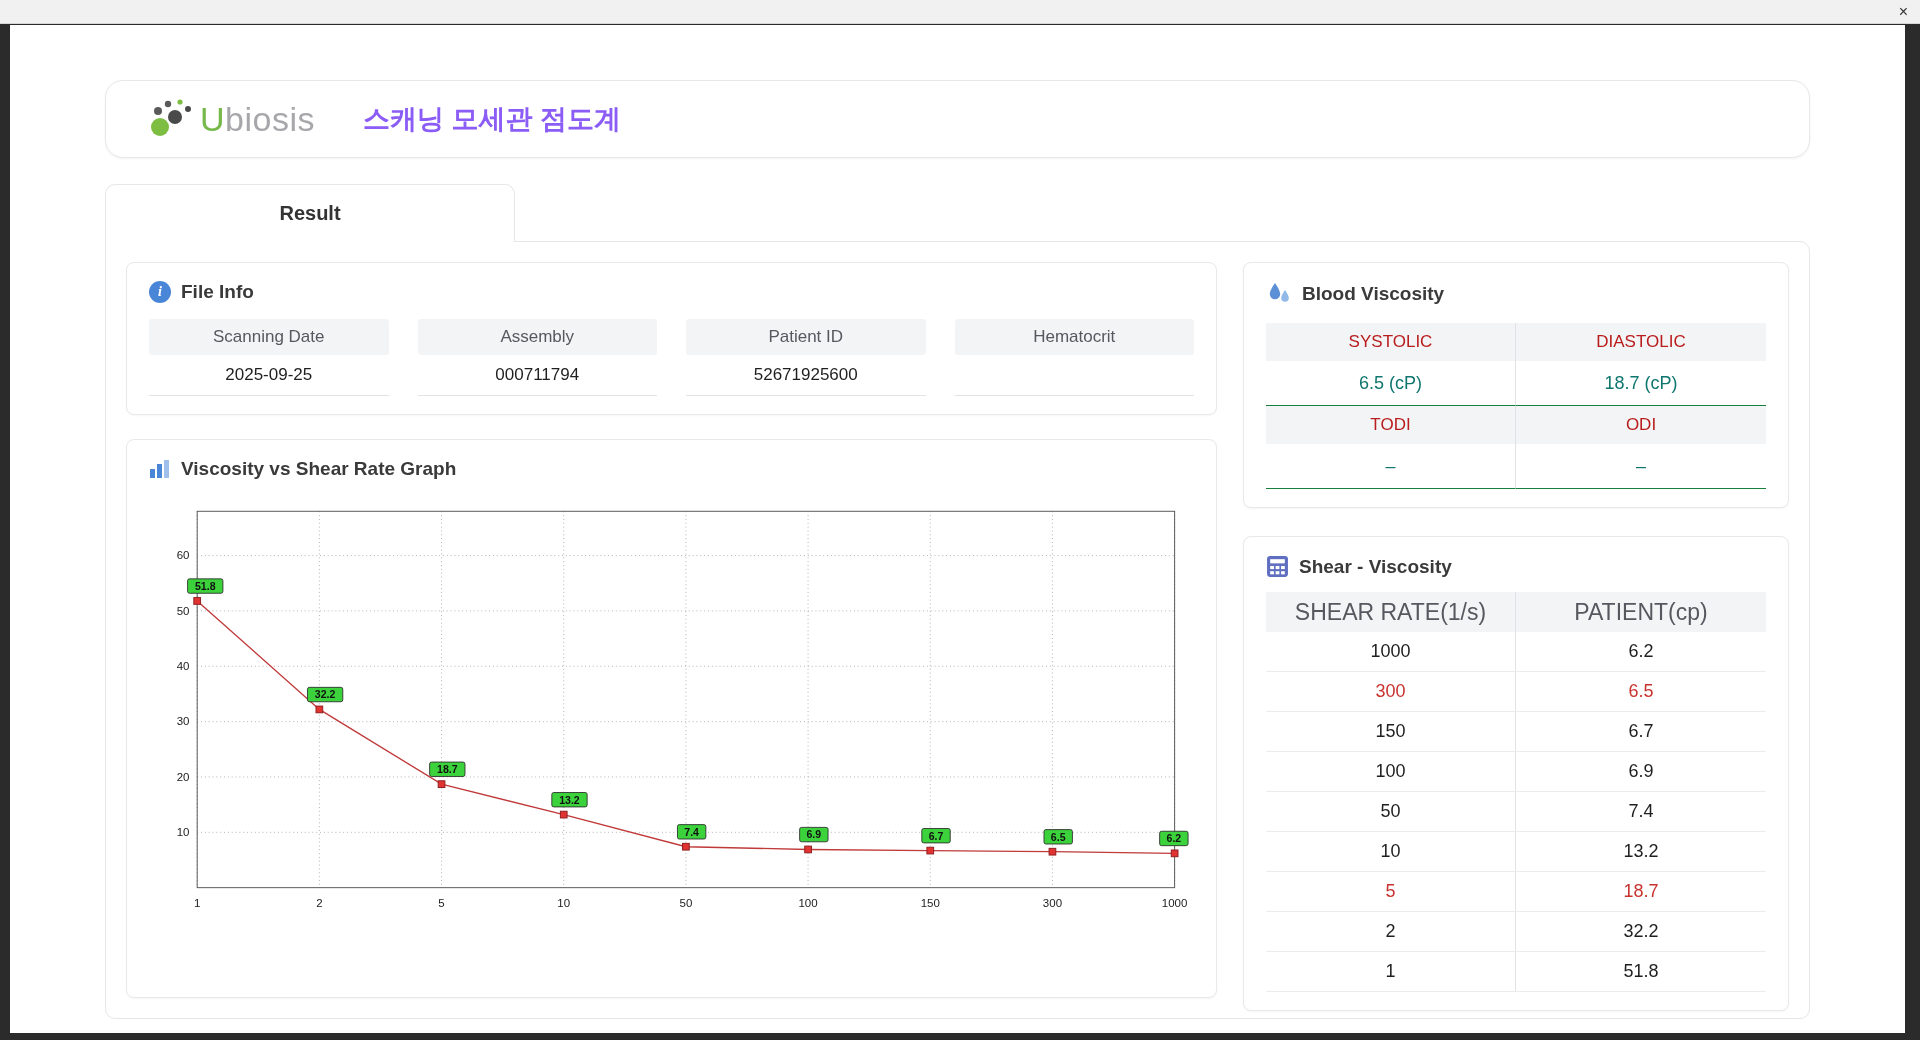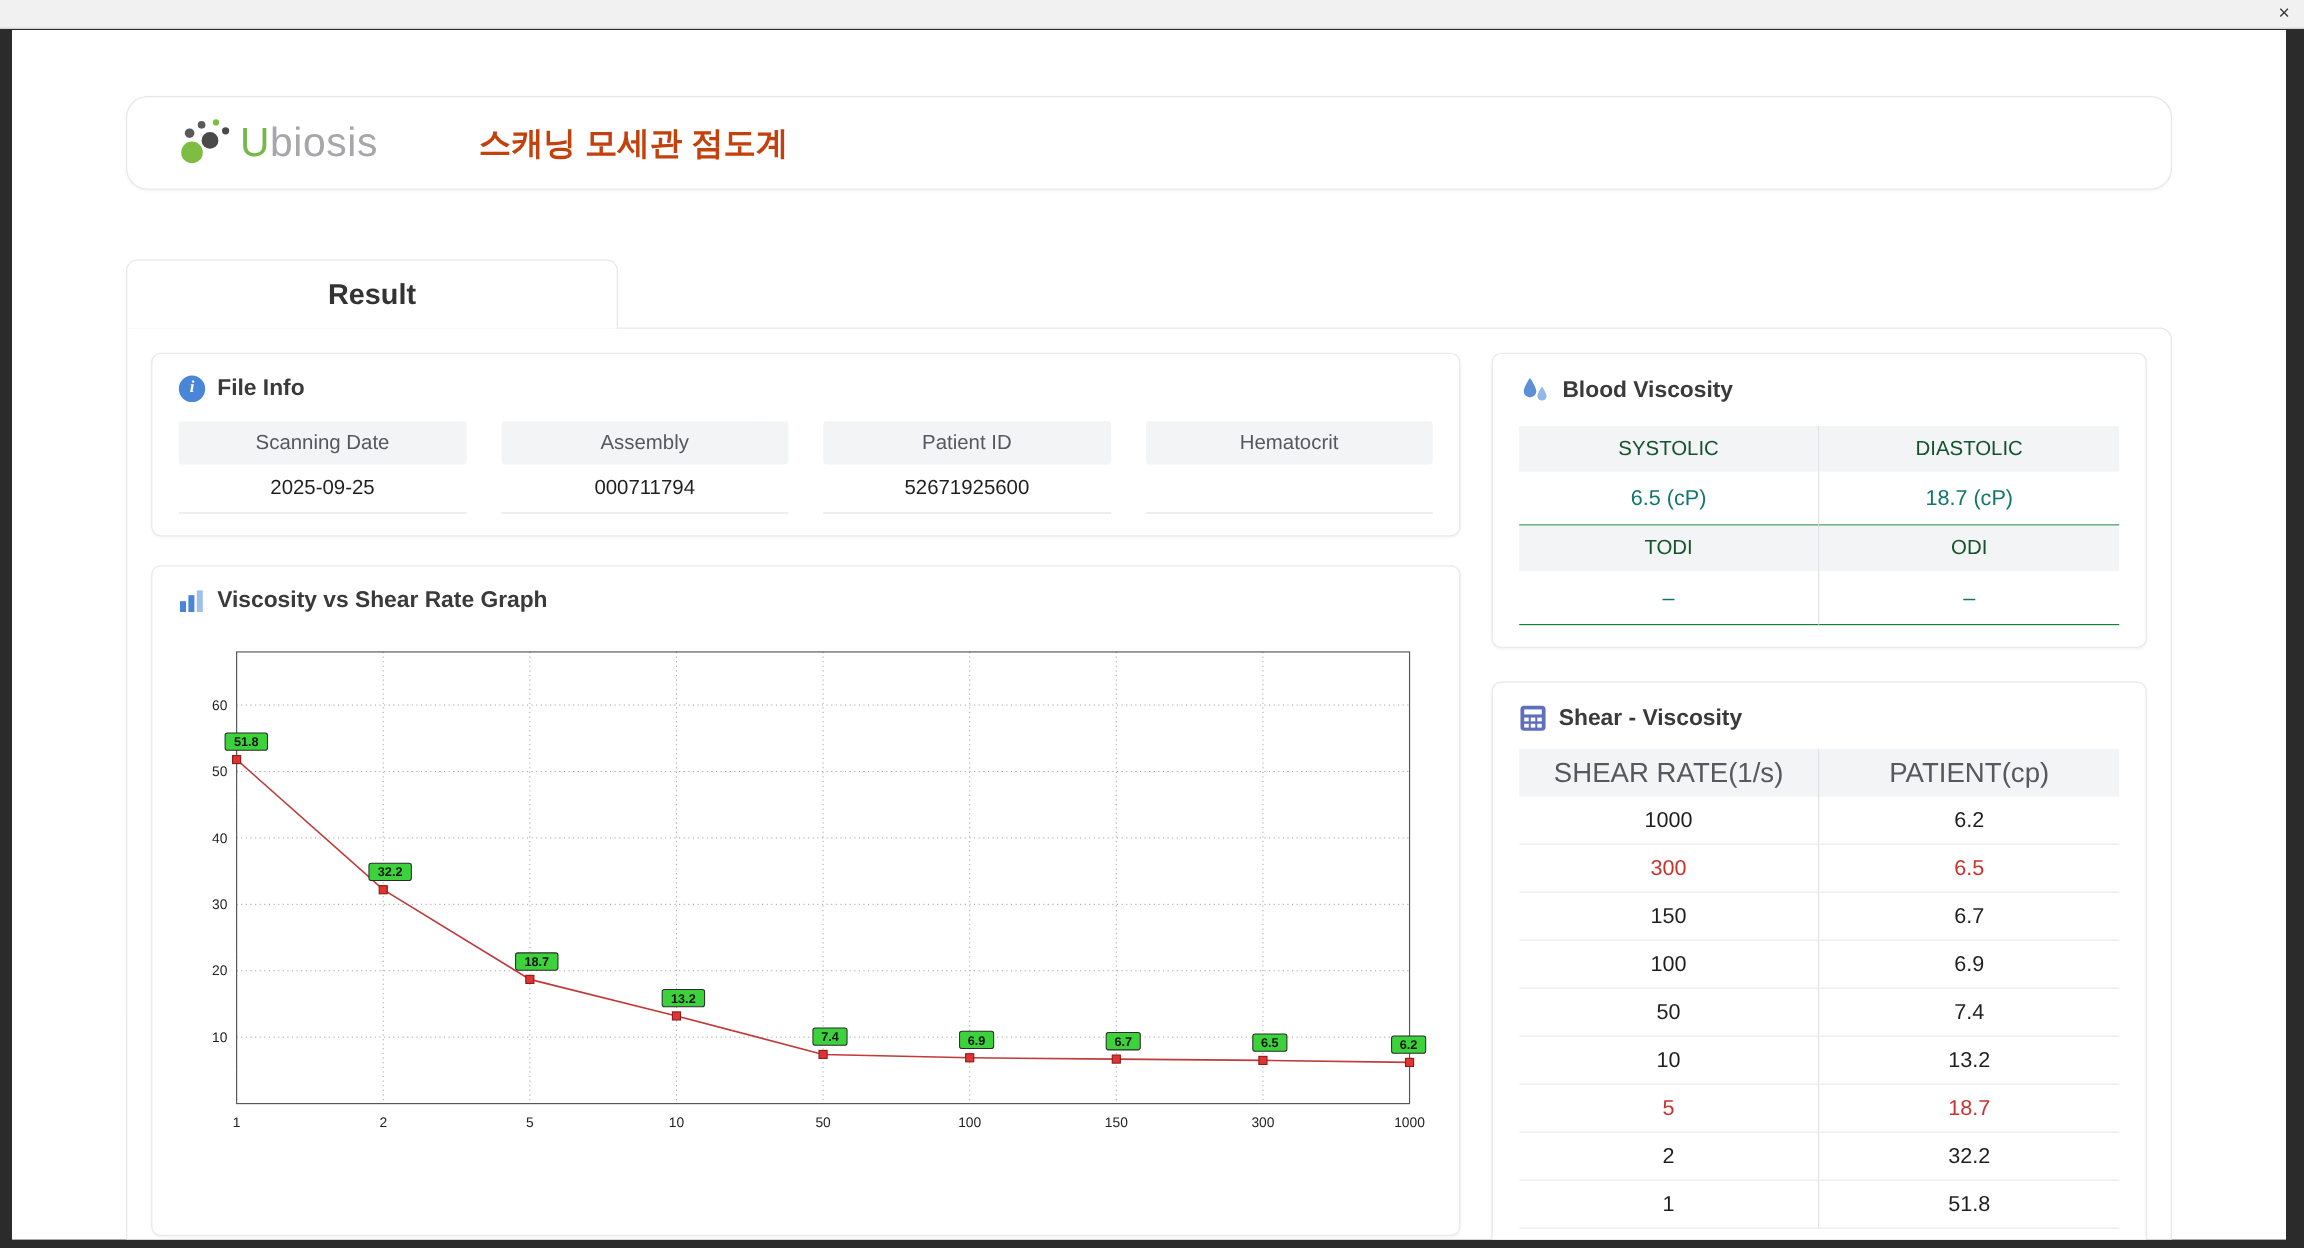--- a/index.html
+++ b/index.html
@@ -11,26 +11,26 @@
   .app{position:absolute;top:25px;left:10px;width:1895px;height:1008px;background:#ffffff;overflow:hidden;}
   .wrap{padding:55px 95px 0 95px;}
 
   
   .header-card{height:78px;border:1px solid #e7e7ea;border-radius:18px;
     box-shadow:0 1px 3px rgba(0,0,0,.05);display:flex;align-items:center;
     padding:0 42px;box-sizing:border-box;background:#fff;}
   .logo{display:flex;align-items:center;gap:6px;}
   .logo-text{font-size:34px;color:#a7a7ab;letter-spacing:.5px;}
   .logo-text .u{color:#76b94a;}
-  .app-title{margin-left:84px;font-size:27px;font-weight:bold;color:#c2410c;text-align:right;}
+  .app-title{margin-left:48px;font-size:27px;font-weight:bold;color:#8b5cf6;text-align:right;}
 
   
   .tabs{display:flex;margin-top:26px;position:relative;z-index:3;}
   .tab{width:410px;height:57px;display:flex;align-items:center;justify-content:center;
-    font-size:24px;border-radius:10px 10px 0 0;box-sizing:border-box;cursor:pointer;margin-top:32px;}
+    font-size:20px;border-radius:10px 10px 0 0;box-sizing:border-box;cursor:pointer;}
   .tab.active{background:#fff;border:1px solid #e7e7ea;border-bottom:none;font-weight:bold;
     color:#333;height:58px;margin-bottom:-1px;z-index:4;position:relative;}
   .tab.inactive{background:#f2f2f4;border:1px solid #e7e7ea;border-bottom:none;color:#9aa0a6;}
 
   
   .panel{border:1px solid #e7e7ea;border-radius:0 10px 10px 10px;height:778px;
     box-sizing:border-box;padding:20px;display:flex;gap:26px;position:relative;
     z-index:2;background:#fff;}
   .col-left{flex:1;display:flex;flex-direction:column;gap:24px;min-width:0;}
   .col-right{width:546px;display:flex;flex-direction:column;gap:28px;}
@@ -54,21 +54,21 @@
 
   
   .graph-card{flex:1;display:flex;flex-direction:column;}
   .graph-wrap{flex:1;padding:14px 4px 0 4px;}
   #chart-svg{width:100%;height:auto;display:block;overflow:visible;
     font-family:"Liberation Sans","DejaVu Sans",sans-serif;}
 
   
   .bv-grid{display:grid;grid-template-columns:1fr 1fr;margin-top:16px;}
   .bv-h{background:#f3f4f6;height:38px;display:flex;align-items:center;justify-content:center;
-    color:#14532d;font-size:17px;}
+    color:#b91c1c;font-size:17px;}
   .bv-v{height:44px;display:flex;align-items:center;justify-content:center;
     font-size:18px;color:#0f766e;border-bottom:1px solid #15803d;}
   .div-r{border-right:1px solid #e2e2e6;}
 
   
   .shear-card{flex:1;display:flex;flex-direction:column;}
   .t-head{display:grid;grid-template-columns:1fr 1fr;background:#f3f4f6;height:40px;margin-top:14px;}
   .t-hcell{display:flex;align-items:center;justify-content:center;color:#55595f;font-size:23px;}
   .t-row{display:grid;grid-template-columns:1fr 1fr;height:39px;border-bottom:1px solid #ececef;}
   .t-cell{display:flex;align-items:center;justify-content:center;font-size:18px;color:#1f1f1f;}

